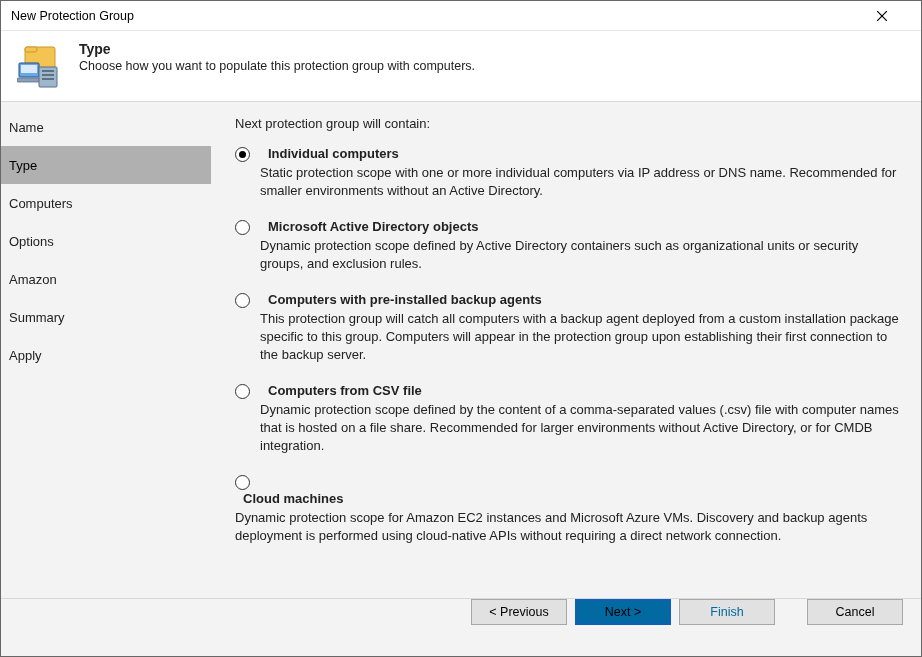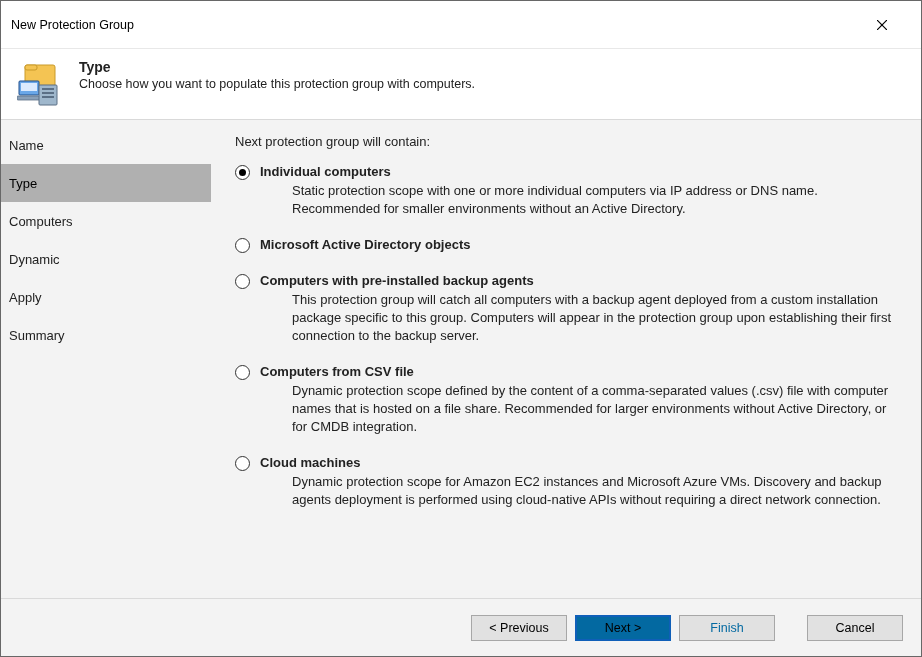--- a/index.html
+++ b/index.html
@@ -13,21 +13,21 @@
   .window {
     width: 922px;
     height: 657px;
     border: 1px solid #676767;
     display: flex;
     flex-direction: column;
     background: #f0f0f0;
     position: relative;
   }
   .titlebar {
-    height: 48px;
+    height: 30px;
     background: #ffffff;
     display: flex;
     align-items: center;
     padding: 0 16px 0 10px;
     border-bottom: 1px solid #e8e8e8;
   }
   .titlebar .title {
     flex: 1;
     font-size: 12.5px;
     color: #000;
@@ -98,21 +98,21 @@
   }
   .content .intro {
     font-size: 13px;
     margin-bottom: 14px;
   }
   .option {
     display: flex;
     align-items: flex-start;
     margin-bottom: 18px;
   }
-  .option:last-child { margin-bottom: 8px; }
+  .option:last-child { margin-bottom: 8px; flex-direction: column; }
   .radio {
     width: 15px; height: 15px;
     border: 1px solid #333;
     border-radius: 50%;
     margin-top: 2px;
     margin-right: 10px;
     flex-shrink: 0;
     position: relative;
     background: #fff;
     cursor: pointer;
@@ -123,33 +123,33 @@
     top: 3px; left: 3px;
     width: 7px; height: 7px;
     background: #000;
     border-radius: 50%;
   }
   .option .texts { flex: 1; }
   .option .label {
     font-weight: 700;
     font-size: 13px;
     line-height: 18px;
+    margin-left: 8px;
   }
   .option .desc {
     font-size: 13px;
     line-height: 18px;
     color: #222;
     margin-top: 1px;
-    margin-left: 32px;
   }
   .footer {
     height: 58px;
     border-top: 1px solid #d9d9d9;
     display: flex;
-    align-items: center;
+    align-items: flex-start;
     justify-content: flex-end;
     padding: 0 18px;
     gap: 8px;
     background: #f3f3f3;
   }
   .btn {
     min-width: 96px;
     height: 26px;
     border: 1px solid #a7a7a7;
     background: #e1e1e1;
@@ -211,43 +211,47 @@
         <div class="step">
           <span>Name</span>
         </div>
         <div class="step active">
           <span>Type</span>
         </div>
         <div class="step">
           <span>Computers</span>
         </div>
         <div class="step">
-          <span>Dynamic</span>
+          <span>Options</span>
+        </div>
+        <div class="step">
+          <span>Amazon</span>
+        </div>
+        <div class="step">
+          <span>Summary</span>
         </div>
         <div class="step">
           <span>Apply</span>
-        </div>
-        <div class="step">
-          <span>Summary</span>
         </div>
       </div>
     <div class="content">
       <div class="intro">Next protection group will contain:</div>
       <div id="options">
           <div class="option">
             <div class="radio checked"></div>
             <div class="texts">
               <div class="label">Individual computers</div>
               <div class="desc">Static protection scope with one or more individual computers via IP address or DNS name. Recommended for smaller environments without an Active Directory.</div>
             </div>
           </div>
           <div class="option">
             <div class="radio"></div>
             <div class="texts">
               <div class="label">Microsoft Active Directory objects</div>
+              <div class="desc">Dynamic protection scope defined by Active Directory containers such as organizational units or security groups, and exclusion rules.</div>
             </div>
           </div>
           <div class="option">
             <div class="radio"></div>
             <div class="texts">
               <div class="label">Computers with pre-installed backup agents</div>
               <div class="desc">This protection group will catch all computers with a backup agent deployed from a custom installation package specific to this group.  Computers will appear in the protection group upon establishing their first connection to the backup server.</div>
             </div>
           </div>
           <div class="option">

